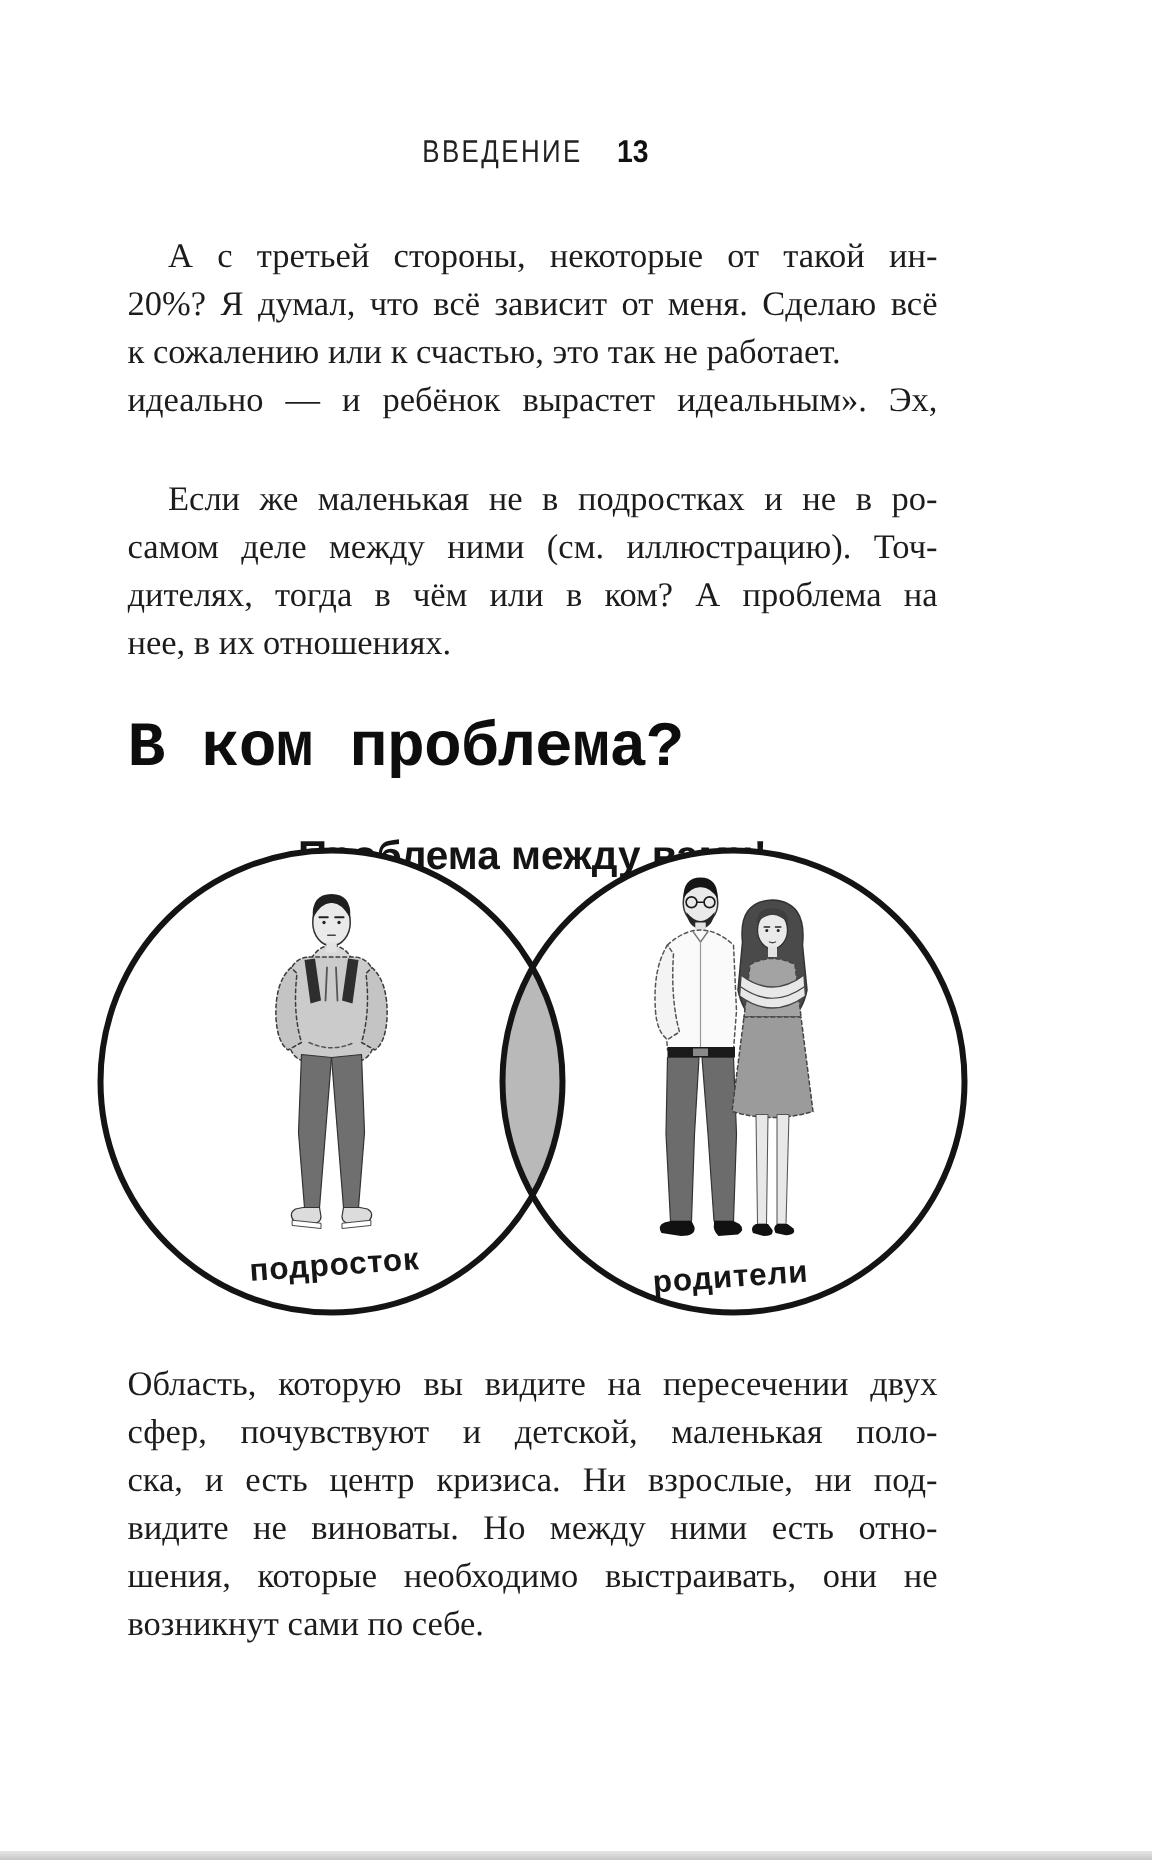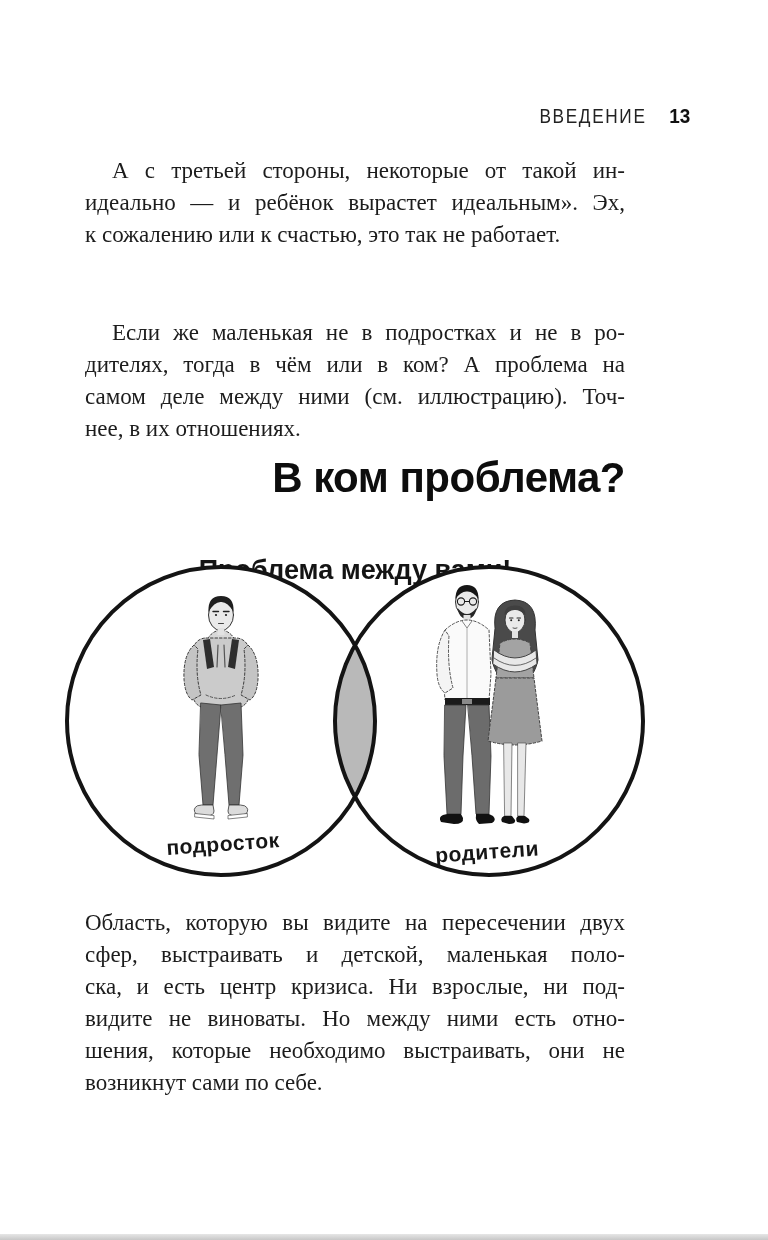--- a/index.html
+++ b/index.html
@@ -6,22 +6,22 @@
   #page{
     position:relative;
     width:768px;height:1240px;
     background:#ffffff;
     overflow:hidden;
     font-family:"Liberation Serif", serif;
     color:#1c1c1c;
   }
   
   #running-head{
-    position:absolute;top:104px;left:0;right:78px;
-    text-align:right;white-space:nowrap;
+    position:absolute;top:90px;left:0;right:78px;
+    text-align:center;white-space:nowrap;
     font-family:"Liberation Sans", sans-serif;
   }
   #running-head .chapter{
     display:inline-block;
     font-size:21px;font-weight:400;letter-spacing:2px;color:#222;
     transform:scaleX(0.82);transform-origin:right center;
   }
   #running-head .folio{
     display:inline-block;margin-left:20px;
     font-size:21px;font-weight:700;color:#111;
@@ -35,23 +35,23 @@
   .para-line{
     height:32px;line-height:32px;
     font-size:23px;
     text-align:justify;text-align-last:justify;
     overflow:hidden;white-space:normal;
   }
   .para-line.indent{padding-left:27px;}
   .para-line.last{text-align:left;text-align-last:left;}
   
   #figure-title{
-    position:absolute;top:453px;left:85px;width:540px;
-    text-align:right;
-    font-family:Liberation Sans, sans-serif;
+    position:absolute;top:474px;left:85px;width:540px;
+    text-align:left;
+    font-family:Liberation Mono, monospace;
     font-weight:700;font-size:42px;line-height:50px;color:#0d0d0d;
     letter-spacing:-0.5px;
   }
   #figure-subtitle{
     position:absolute;top:509px;left:85px;width:540px;
     text-align:center;
     font-family:"Liberation Sans", sans-serif;
     font-weight:700;font-size:27px;line-height:34px;color:#141414;margin-top:44px;
   }
   
@@ -75,28 +75,29 @@
 <body>
 
 <div id="page">
 
   <div id="running-head">
     <span class="chapter">ВВЕДЕНИЕ</span><span class="folio">13</span>
   </div>
 
   <div id="p1" class="para">
     <div class="para-line indent">А с третьей стороны, некоторые от такой ин-</div>
+    <div class="para-line">20%? Я думал, что всё зависит от меня. Сделаю всё</div>
+    <div class="para-line last">к сожалению или к счастью, это так не работает.</div>
     <div class="para-line">идеально — и ребёнок вырастет идеальным». Эх,</div>
-    <div class="para-line last">к сожалению или к счастью, это так не работает.</div>
   </div>
 
   <div id="p2" class="para">
     <div class="para-line indent">Если же маленькая не в подростках и не в ро-</div>
+    <div class="para-line">самом деле между ними (см. иллюстрацию). Точ-</div>
     <div class="para-line">дителях, тогда в чём или в ком? А проблема на</div>
-    <div class="para-line">самом деле между ними (см. иллюстрацию). Точ-</div>
     <div class="para-line last">нее, в их отношениях.</div>
   </div>
 
   <div id="figure-title">В ком проблема?</div>
   <div id="figure-subtitle">Проблема между вами!</div>
 
   <div id="venn-wrap">
     <svg width="590" height="320" viewBox="0 0 590 320">
       <defs>
         <clipPath id="clipLeft">
@@ -197,21 +198,21 @@
       <circle cx="161" cy="161" r="154" fill="none" stroke-width="4" stroke="#141414"></circle>
       <circle cx="429" cy="161" r="154" fill="none" stroke-width="4" stroke="#141414"></circle>
     </svg>
 
     <div id="label-teen" class="circle-label">подросток</div>
     <div id="label-parents" class="circle-label">родители</div>
   </div>
 
   <div id="p3" class="para">
     <div class="para-line">Область, которую вы видите на пересечении двух</div>
-    <div class="para-line">сфер, выстраивать и детской, маленькая поло-</div>
+    <div class="para-line">сфер, почувствуют и детской, маленькая поло-</div>
     <div class="para-line">ска, и есть центр кризиса. Ни взрослые, ни под-</div>
     <div class="para-line">видите не виноваты. Но между ними есть отно-</div>
     <div class="para-line">шения, которые необходимо выстраивать, они не</div>
     <div class="para-line last">возникнут сами по себе.</div>
   </div>
 
   <div id="bottom-edge"></div>
 </div>
 
 </body></html>

